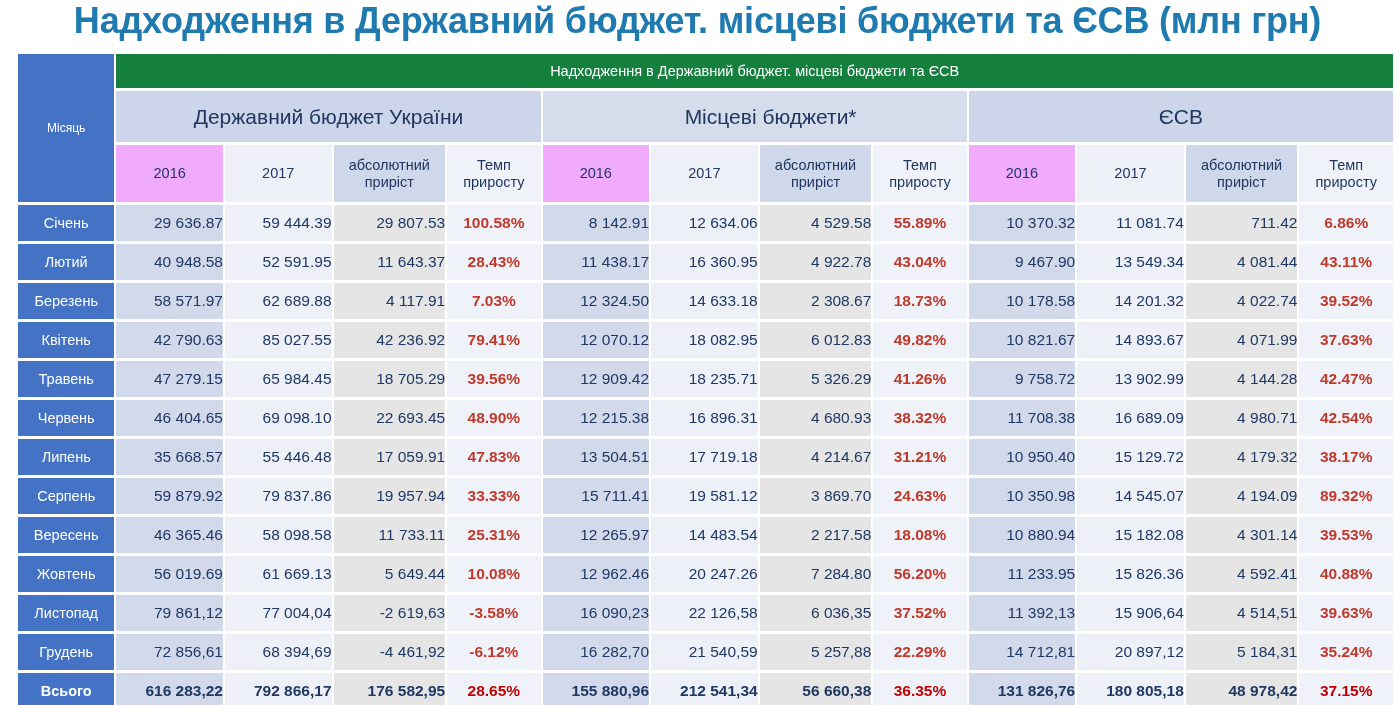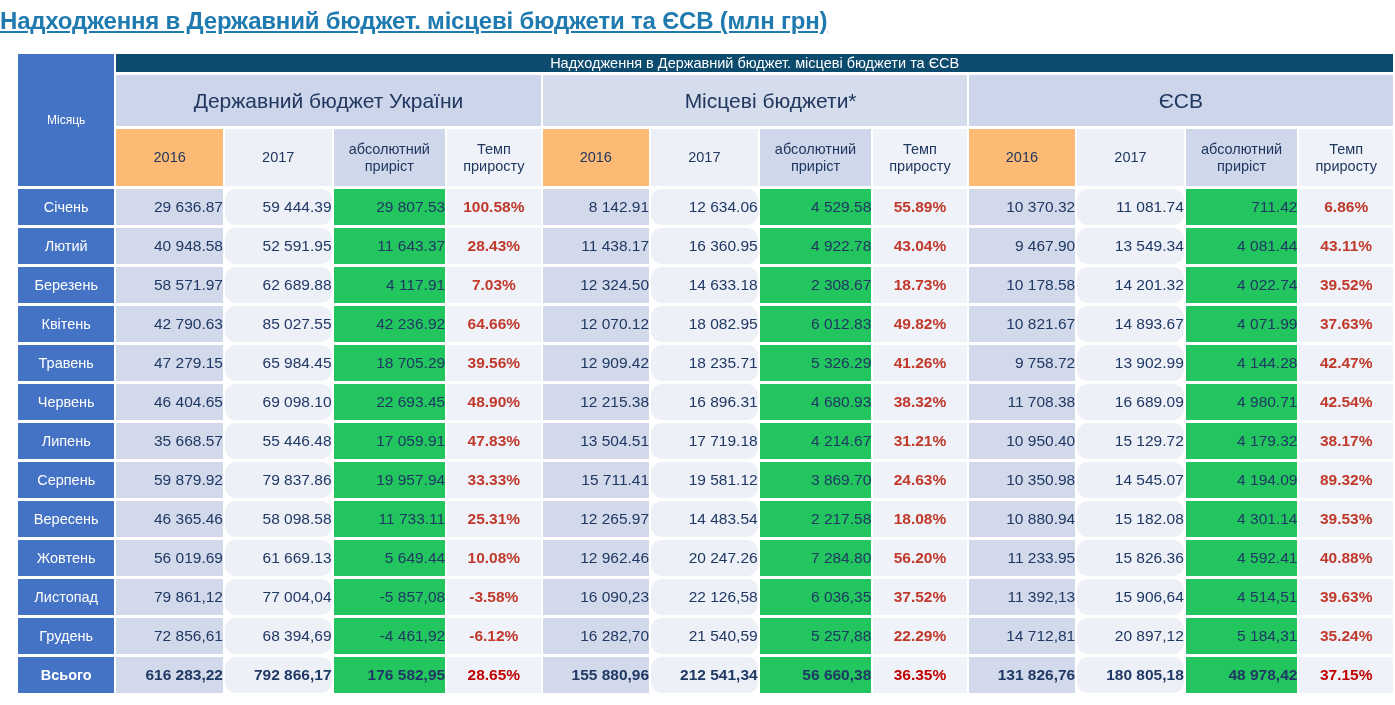--- a/index.html
+++ b/index.html
@@ -13,27 +13,27 @@
     height: 705px;
     overflow: hidden;
     font-family: "Liberation Sans", "DejaVu Sans", sans-serif;
     color: #1F3864;
   }
 
   
   #slide-title {
     height: 44px;
     line-height: 42px;
-    font-size: 24px;
+    text-align: center;
+    font-size: 36px;
     font-weight: 700;
     color: #1F7AB0;
     letter-spacing: -0.2px;
     white-space: nowrap;
     overflow: hidden;
-    text-decoration: underline;
   }
 
   
   #table-wrap {
     padding: 7px 0 0 16px;
   }
   table.budget {
     border-collapse: separate;
     border-spacing: 2px 3px;
     table-layout: fixed;
@@ -47,26 +47,26 @@
   }
 
   
   col.c-month { width: 95px; }
   col.c-num   { width: 105px; }
   col.c-abs   { width: 110px; }
   col.c-rate  { width: 92px; }
 
   
   .band-title {
-    background: #0c4a6e;
+    background: #15803d;
     color: #ffffff;
     font-weight: 700;
     font-size: 14.5px;
     text-align: center;
-    height: 18px;
+    height: 34px;
   }
   .month-head {
     background: #4472C4;
     color: #ffffff;
     font-weight: 700;
     font-size: 12px;
     text-align: center;
   }
   .group-head {
     background: #CCD5EA;
@@ -79,21 +79,21 @@
     background: #D5DCEC;
     padding-left: 32px;
   }
   .sub-head {
     color: #20375F;
     font-size: 14.5px;
     text-align: center;
     line-height: 1.12;
     height: 57px;
   }
-  .sub-head.shade-a { background: #fdba74; }
+  .sub-head.shade-a { background: #f0abfc; }
   .sub-head.shade-b { background: #EDF0F7; }
   .sub-head.shade-c { background: #CFD7EA; }
   .sub-head.shade-d { background: #EFF2F8; }
 
   
   .month-cell {
     background: #4472C4;
     color: #ffffff;
     font-weight: 700;
     font-size: 14.5px;
@@ -103,22 +103,22 @@
 
   
   .val {
     text-align: right;
     padding-right: 9px;
     font-size: 15.5px;
     color: #1F3864;
     height: 36px;
   }
   .val.shade-a { background: #D2D9EA; }
-  .val.shade-b { background: #EDF0F7; border-radius: 11px; }
-  .val.shade-c { background: #22c55e; }
+  .val.shade-b { background: #EDF0F7; }
+  .val.shade-c { background: #e5e5e5; }
   .val.shade-d { background: #EFF2F8; }
   .val.pct {
     color: #C0392B;
     font-weight: 700;
     text-align: center;
   }
   tr.total-row .val,
   tr.total-row .month-cell {
     font-weight: 700;
   }
@@ -238,21 +238,21 @@
           <td class="val shade-a">10 178.58</td>
           <td class="val shade-b">14 201.32</td>
           <td class="val shade-c">4 022.74</td>
           <td class="val shade-d pct">39.52%</td>
         </tr>
         <tr>
           <td class="month-cell">Квітень</td>
           <td class="val shade-a">42 790.63</td>
           <td class="val shade-b">85 027.55</td>
           <td class="val shade-c">42 236.92</td>
-          <td class="val shade-d pct">64.66%</td>
+          <td class="val shade-d pct">79.41%</td>
           <td class="val shade-a">12 070.12</td>
           <td class="val shade-b">18 082.95</td>
           <td class="val shade-c">6 012.83</td>
           <td class="val shade-d pct">49.82%</td>
           <td class="val shade-a">10 821.67</td>
           <td class="val shade-b">14 893.67</td>
           <td class="val shade-c">4 071.99</td>
           <td class="val shade-d pct">37.63%</td>
         </tr>
         <tr>
@@ -342,21 +342,21 @@
           <td class="val shade-d pct">56.20%</td>
           <td class="val shade-a">11 233.95</td>
           <td class="val shade-b">15 826.36</td>
           <td class="val shade-c">4 592.41</td>
           <td class="val shade-d pct">40.88%</td>
         </tr>
         <tr>
           <td class="month-cell">Листопад</td>
           <td class="val shade-a">79 861,12</td>
           <td class="val shade-b">77 004,04</td>
-          <td class="val shade-c">-5 857,08</td>
+          <td class="val shade-c">-2 619,63</td>
           <td class="val shade-d pct">-3.58%</td>
           <td class="val shade-a">16 090,23</td>
           <td class="val shade-b">22 126,58</td>
           <td class="val shade-c">6 036,35</td>
           <td class="val shade-d pct">37.52%</td>
           <td class="val shade-a">11 392,13</td>
           <td class="val shade-b">15 906,64</td>
           <td class="val shade-c">4 514,51</td>
           <td class="val shade-d pct">39.63%</td>
         </tr>

